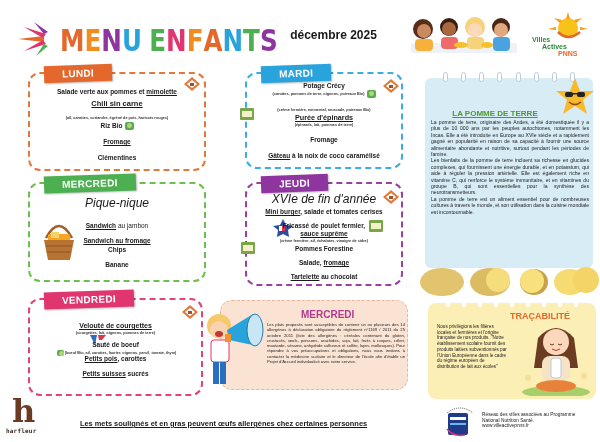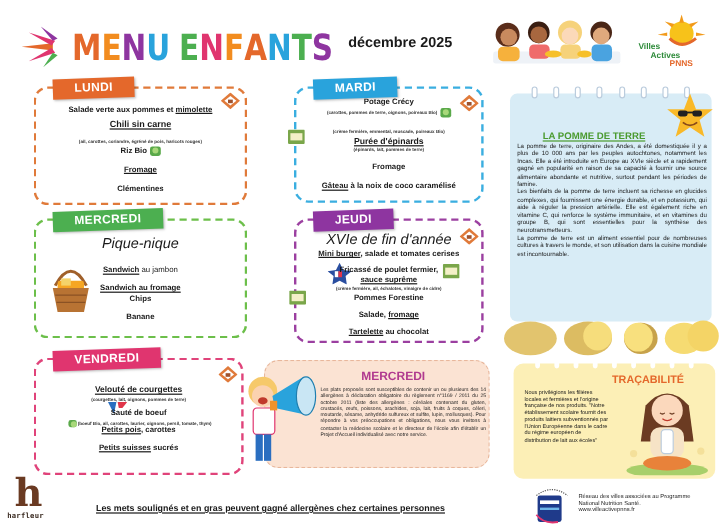--- a/index.html
+++ b/index.html
@@ -302,21 +302,21 @@
   <rect x="31" y="40" width="10" height="20" rx="3" fill="#ffffff" stroke="#bcd"></rect>
   <ellipse cx="36" cy="68" rx="20" ry="6" fill="#e8823a"></ellipse>
   <circle cx="8" cy="60" r="3" fill="#f4e09a"></circle>
     <circle cx="64" cy="58" r="3" fill="#f4e09a"></circle>
 </svg>
 
 <div class="harfleur">
   <div class="h">h</div>
   <div class="n">harfleur</div>
 </div>
-<div class="footer-note">Les mets soulignés et en gras peuvent gagné allergènes chez certaines personnes</div>
+<div class="footer-note">Les mets soulignés et en gras peuvent œufs allergènes chez certaines personnes</div>
 <svg class="pnns-badge" viewBox="0 0 30 34">
   <path d="M2,10 Q15,0 28,10" stroke="#555" stroke-width="1" fill="none" stroke-dasharray="1,1"></path>
   <rect x="3" y="10" width="20" height="22" rx="2" fill="#1f3a8a"></rect>
   <rect x="5" y="14" width="16" height="3" fill="#fff"></rect>
   <rect x="5" y="20" width="16" height="2" fill="#6fb6e8"></rect>
   <path d="M2,26 Q8,34 20,32" stroke="#e0356f" stroke-width="1.5" fill="none"></path>
 </svg>
 <div class="pnns-text">
   <div>Réseau des villes associées au Programme</div>
   <div>National Nutrition Santé.</div>

